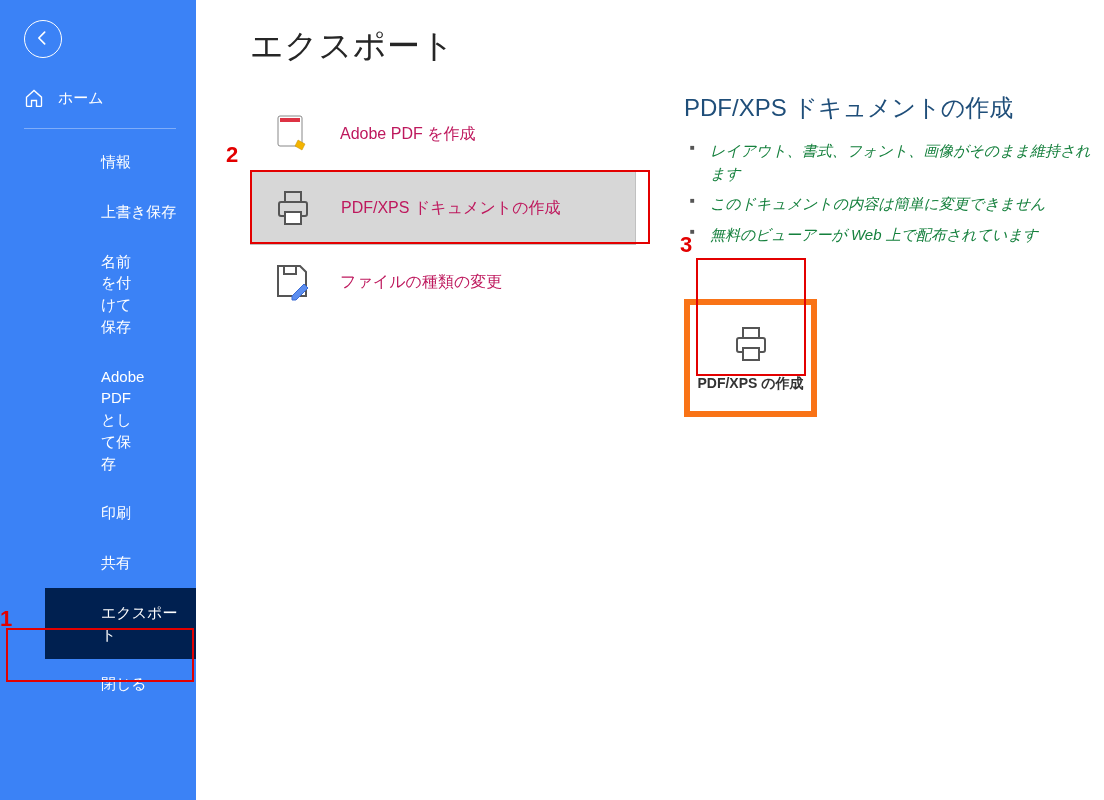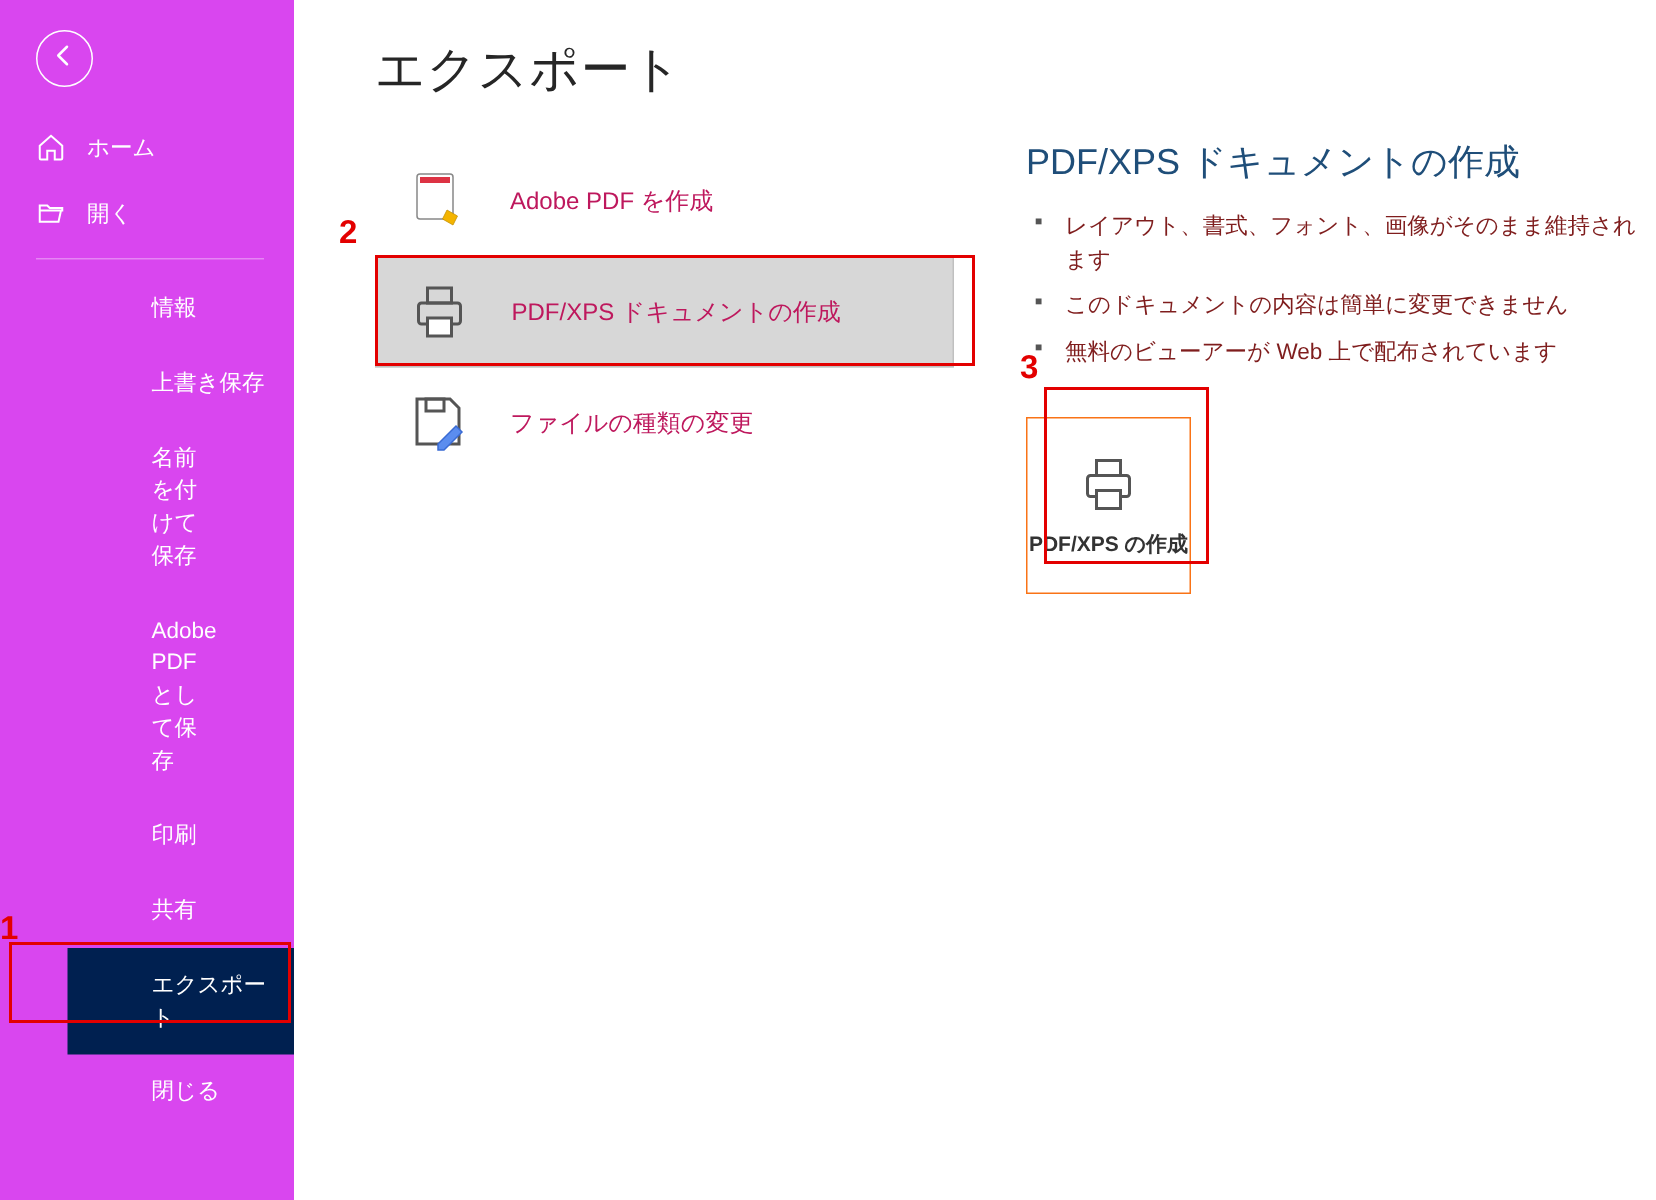--- a/index.html
+++ b/index.html
@@ -9,21 +9,21 @@
       height: 800px;
       display: flex;
       background: #fff;
       overflow: hidden;
       position: relative;
     }
 
     
     .sidebar {
       width: 196px;
-      background: #d946ef;
+      background: #3b82f6;
       color: #fff;
       display: flex;
       flex-direction: column;
       padding-top: 14px;
       font-size: 15px;
     }
     .back-btn {
       width: 38px;
       height: 38px;
       border: 1.5px solid #fff;
@@ -103,41 +103,42 @@
     
     .col-detail { padding-top: 68px; max-width: 420px; }
     .detail-title {
       color: #1f4e79;
       font-size: 24px;
       font-weight: 400;
       margin-bottom: 12px;
     }
     .detail-list {
       list-style: none;
-      color: #7f1d1d;
+      color: #15803d;
       font-size: 15px;
+      font-style: italic;
     }
     .detail-list li {
       padding: 4px 0 4px 26px;
       position: relative;
       line-height: 1.5;
     }
     .detail-list li::before {
       content: "■";
       position: absolute;
       left: 6px;
       top: 6px;
       font-size: 8px;
       color: #555;
     }
     .big-btn {
-      margin-top: 28px;
-      width: 110px;
+      margin-top: 49px;
+      width: 133px;
       height: 118px;
-      border: 1px solid #f97316;
+      border: 6px solid #f97316;
       background: #fff;
       display: flex;
       flex-direction: column;
       align-items: center;
       justify-content: center;
       gap: 10px;
       cursor: pointer;
       font-size: 14px;
       color: #333;
       font-family: inherit;
@@ -211,28 +212,20 @@
 
   <ul class="nav-main">
     <li>
       <span class="nav-ico">
           <svg width="20" height="20">
             <use href="#ico-home"></use>
           </svg>
         </span>
       <span>ホーム</span>
     </li>
-    <li>
-      <span class="nav-ico">
-          <svg width="20" height="20">
-            <use href="#ico-open"></use>
-          </svg>
-        </span>
-      <span>開く</span>
-    </li>
     <hr>
   </ul>
 
   <ul class="nav-sub">
     <li><span>情報</span></li>
     <li><span>上書き保存</span></li>
     <li class="sub-nbsp"><span>名前を付けて保存</span></li>
     <li class="sub-nbsp"><span>Adobe PDF として保存</span></li>
     <li><span>印刷</span></li>
     <li><span>共有</span></li>

